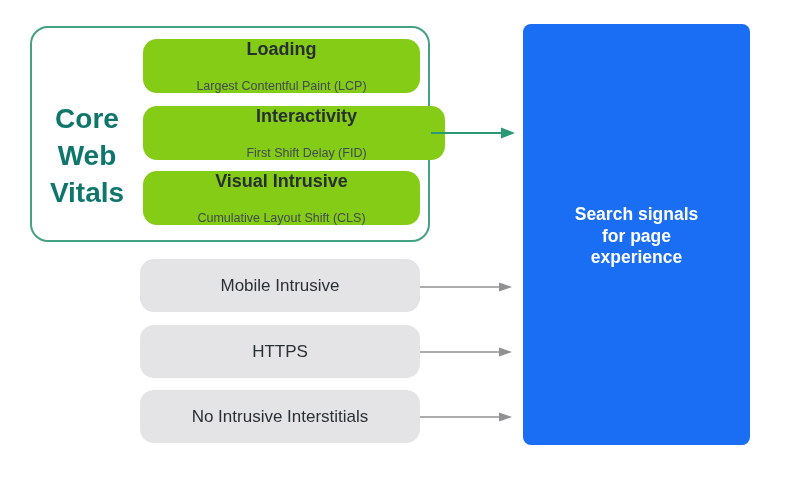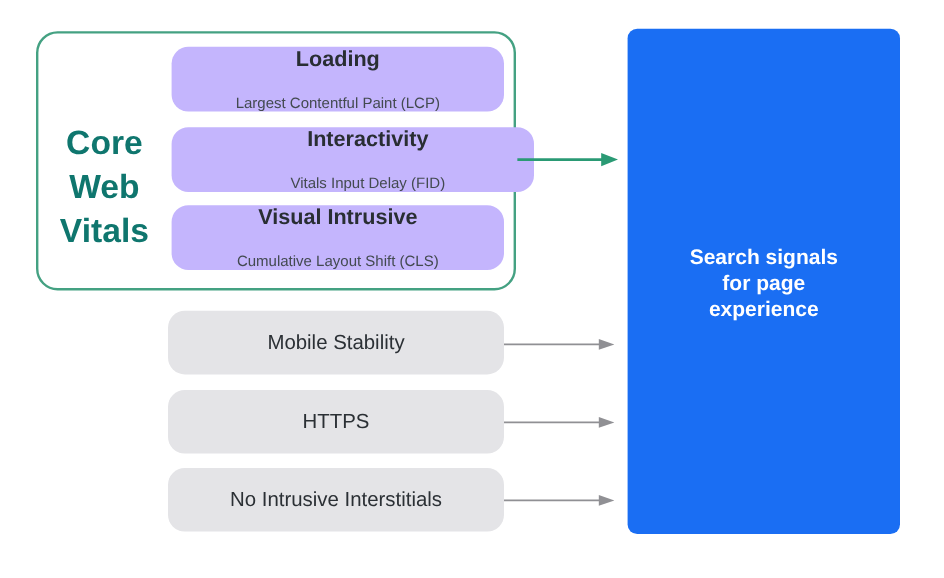--- a/index.html
+++ b/index.html
@@ -30,21 +30,21 @@
     font-size: 28px;
     font-weight: bold;
     line-height: 1.32;
     white-space: pre-line;
   }
   .mint-pill {
     position: absolute;
     left: 143px;
     width: 277px;
     height: 54px;
-    background: #c4b5fd;
+    background: #84cc16;
     border-radius: 14px;
     display: flex;
     flex-direction: column;
     align-items: center;
     justify-content: center;
     text-align: center;
   }
   .mint-pill .pill-title {
     color: #292e33;
     font-size: 18px;
@@ -117,34 +117,34 @@
 Web
 Vitals</div>
 
   <div class="mint-pill pill-loading">
     <div class="pill-title">Loading</div>
     <div class="pill-subtitle">Largest Contentful Paint (LCP)</div>
   </div>
 
   <div class="mint-pill pill-interactivity">
     <div class="pill-title">Interactivity</div>
-    <div class="pill-subtitle">Vitals Input Delay (FID)</div>
+    <div class="pill-subtitle">First Shift Delay (FID)</div>
   </div>
 
   <div class="mint-pill pill-stability">
     <div class="pill-title">Visual Intrusive</div>
     <div class="pill-subtitle">Cumulative Layout Shift (CLS)</div>
   </div>
 
   <svg class="arrow arrow-green" width="84" height="16" viewBox="0 0 84 16">
     <line x1="0" y1="8" x2="72" y2="8" stroke="#2a9a74" stroke-width="2.2"></line>
     <polygon points="70,2.5 84,8 70,13.5" fill="#2a9a74"></polygon>
   </svg>
 
-  <div class="gray-pill pill-mobile">Mobile Stability</div>
+  <div class="gray-pill pill-mobile">Mobile Intrusive</div>
 
   <div class="gray-pill pill-https">HTTPS</div>
 
   <div class="gray-pill pill-interstitials">No Intrusive Interstitials</div>
 
   <svg class="arrow arrow-gray-1" width="92" height="14" viewBox="0 0 92 14">
     <line x1="0" y1="7" x2="81" y2="7" stroke="#909094" stroke-width="1.6"></line>
     <polygon points="79,2.5 92,7 79,11.5" fill="#909094"></polygon>
   </svg>
   <svg class="arrow arrow-gray-2" width="92" height="14" viewBox="0 0 92 14">

